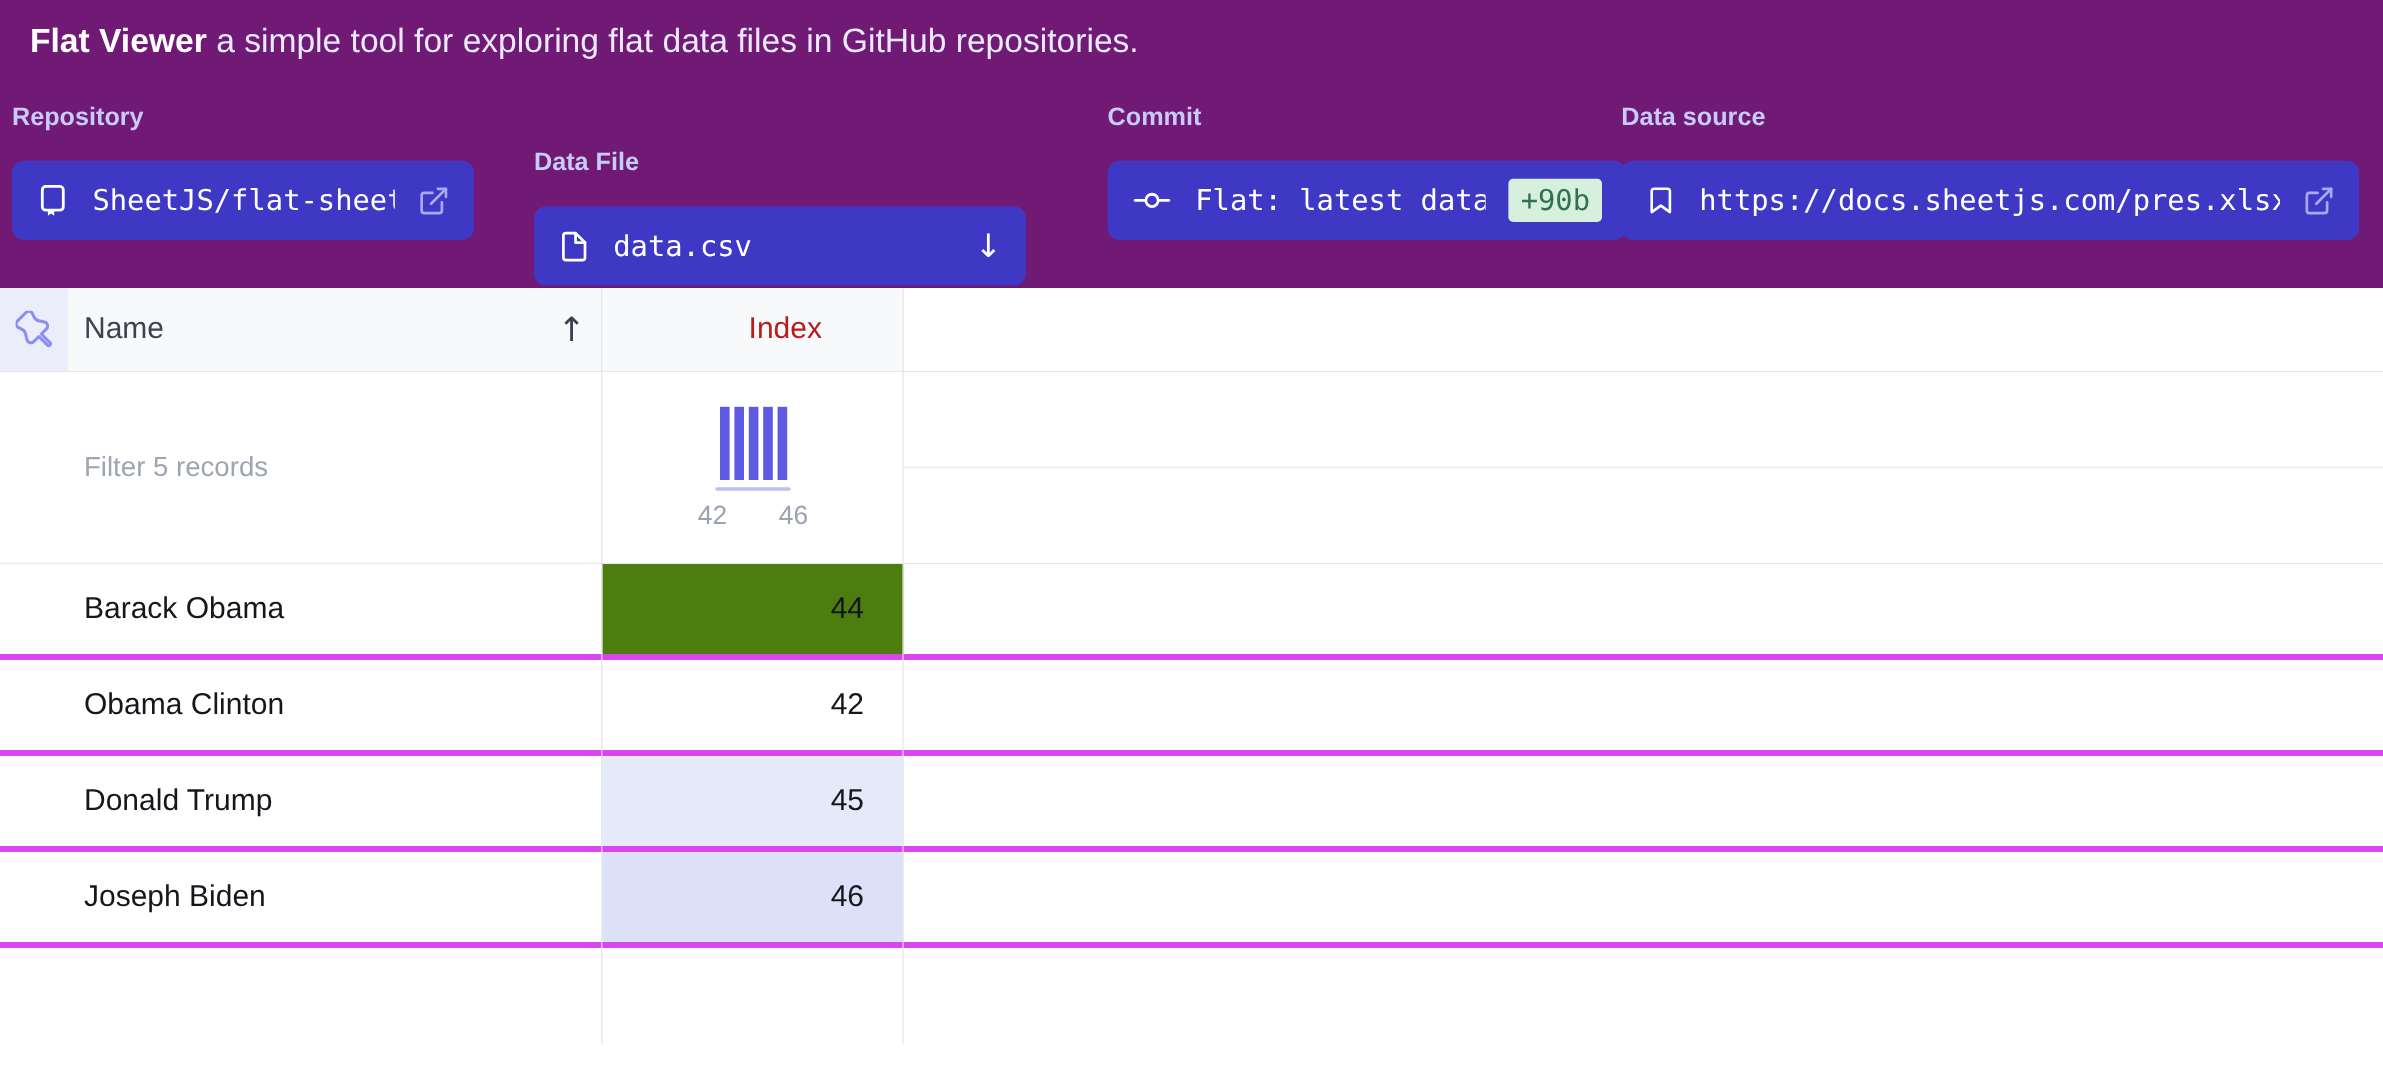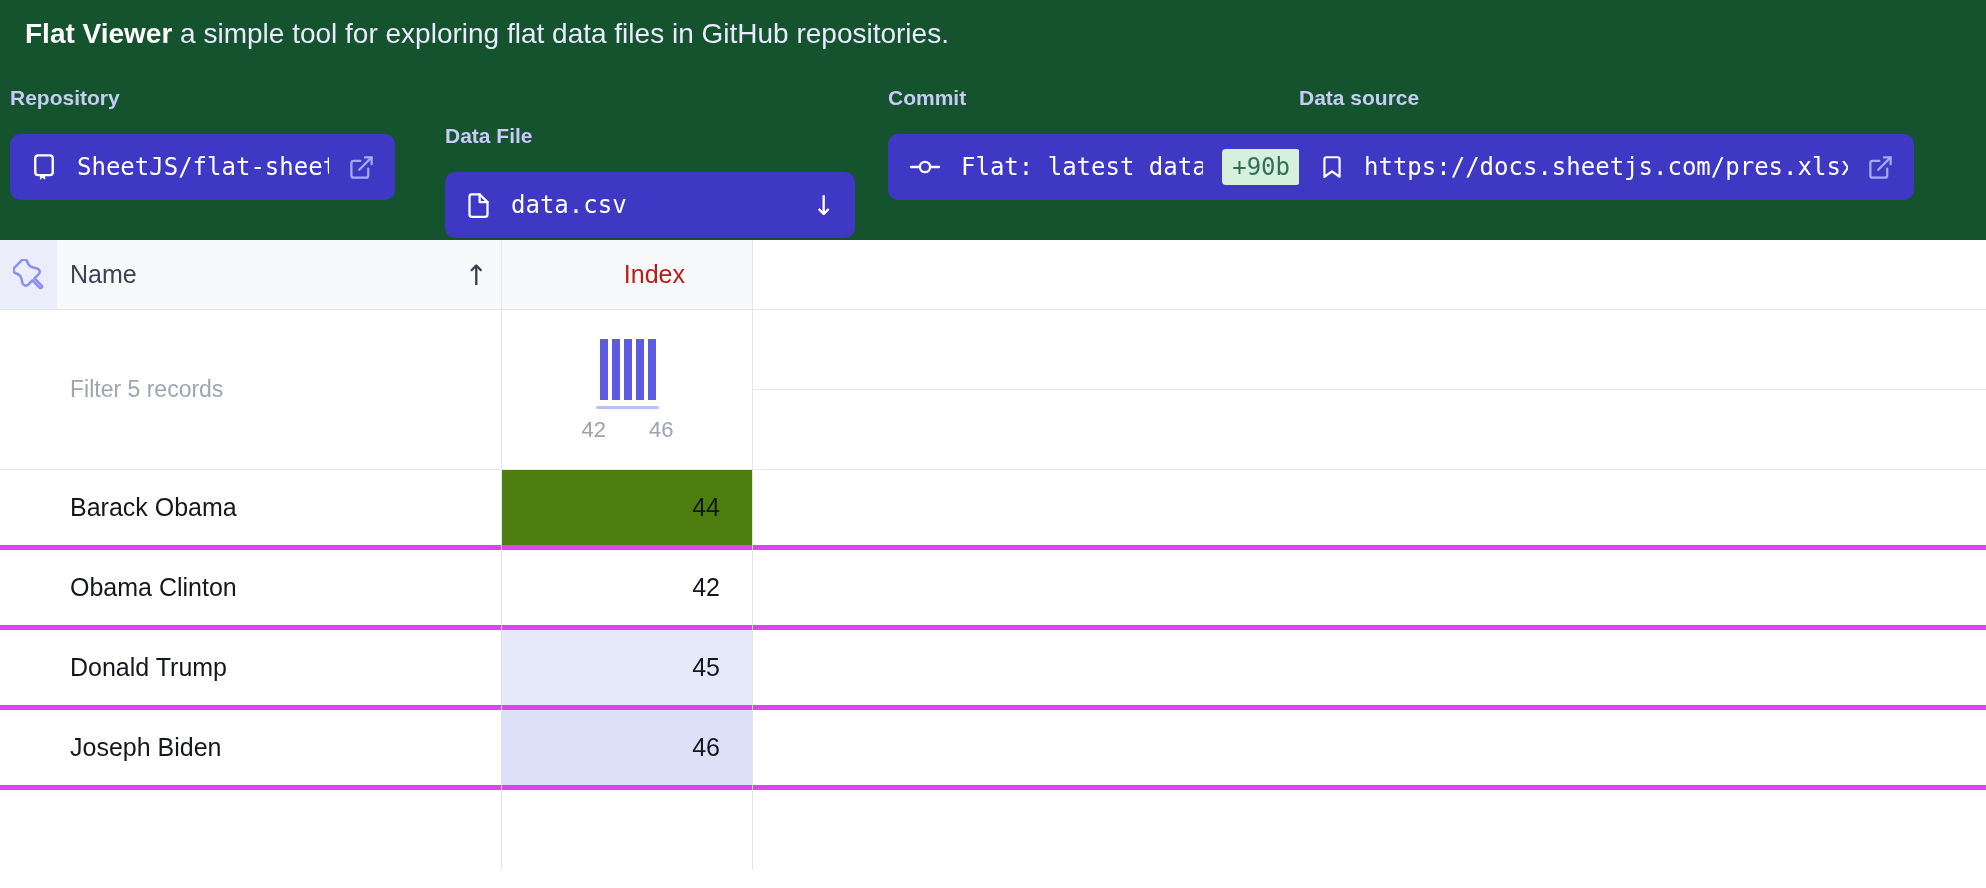--- a/index.html
+++ b/index.html
@@ -8,21 +8,21 @@
     font-family: "Liberation Sans", "DejaVu Sans", sans-serif;
     background: #ffffff;
     position: relative;
     overflow: hidden;
   }
   .mono { font-family: "DejaVu Sans Mono", "Liberation Mono", monospace; }
 
   
   .topbar {
     position: absolute; left: 0; top: 0; width: 1986px; height: 240px;
-    background: #14532d;
+    background: #701a75;
   }
   .app-title {
     position: absolute; left: 25px; top: 12px; height: 44px;
     font-size: 28px; line-height: 44px; color: #E9EAFD; white-space: nowrap;
   }
   .app-title b { color: #ffffff; font-weight: 700; }
 
   .control { position: absolute; top: 84px; }
   .control-label {
     display: block; font-size: 21px; font-weight: 600; color: #C7CBF8;
@@ -39,22 +39,22 @@
   .control-chip .chip-text { white-space: nowrap; overflow: hidden; }
   .chip-icon { flex: 0 0 auto; display: flex; align-items: center; }
   .trailing { margin-left: auto; display: flex; align-items: center; }
   .down-arrow { font-size: 27px; color: #ffffff; font-family: "DejaVu Sans", sans-serif; }
   .commit-badge {
     margin-left: auto; background: #D7F0DE; color: #2F7152;
     font-size: 24px; line-height: 36px; padding: 0 10px; border-radius: 4px;
   }
   #ctl-repo   { left: 10px;   width: 385px; }
   #ctl-file   { left: 445px;  width: 410px; margin-top: 38px; }
-  #ctl-commit { left: 888px;  width: 432px; }
-  #ctl-source { left: 1299px; width: 615px; }
+  #ctl-commit { left: 923px;  width: 432px; }
+  #ctl-source { left: 1351px; width: 615px; }
 
   
   .grid { position: absolute; left: 0; top: 240px; width: 1986px; }
 
   .header-row {
     display: flex; height: 70px; border-bottom: 1px solid #E5E6EA;
   }
   .pin-cell {
     width: 57px; background: #ECEDFB;
     display: flex; align-items: center; justify-content: center; cursor: pointer;

